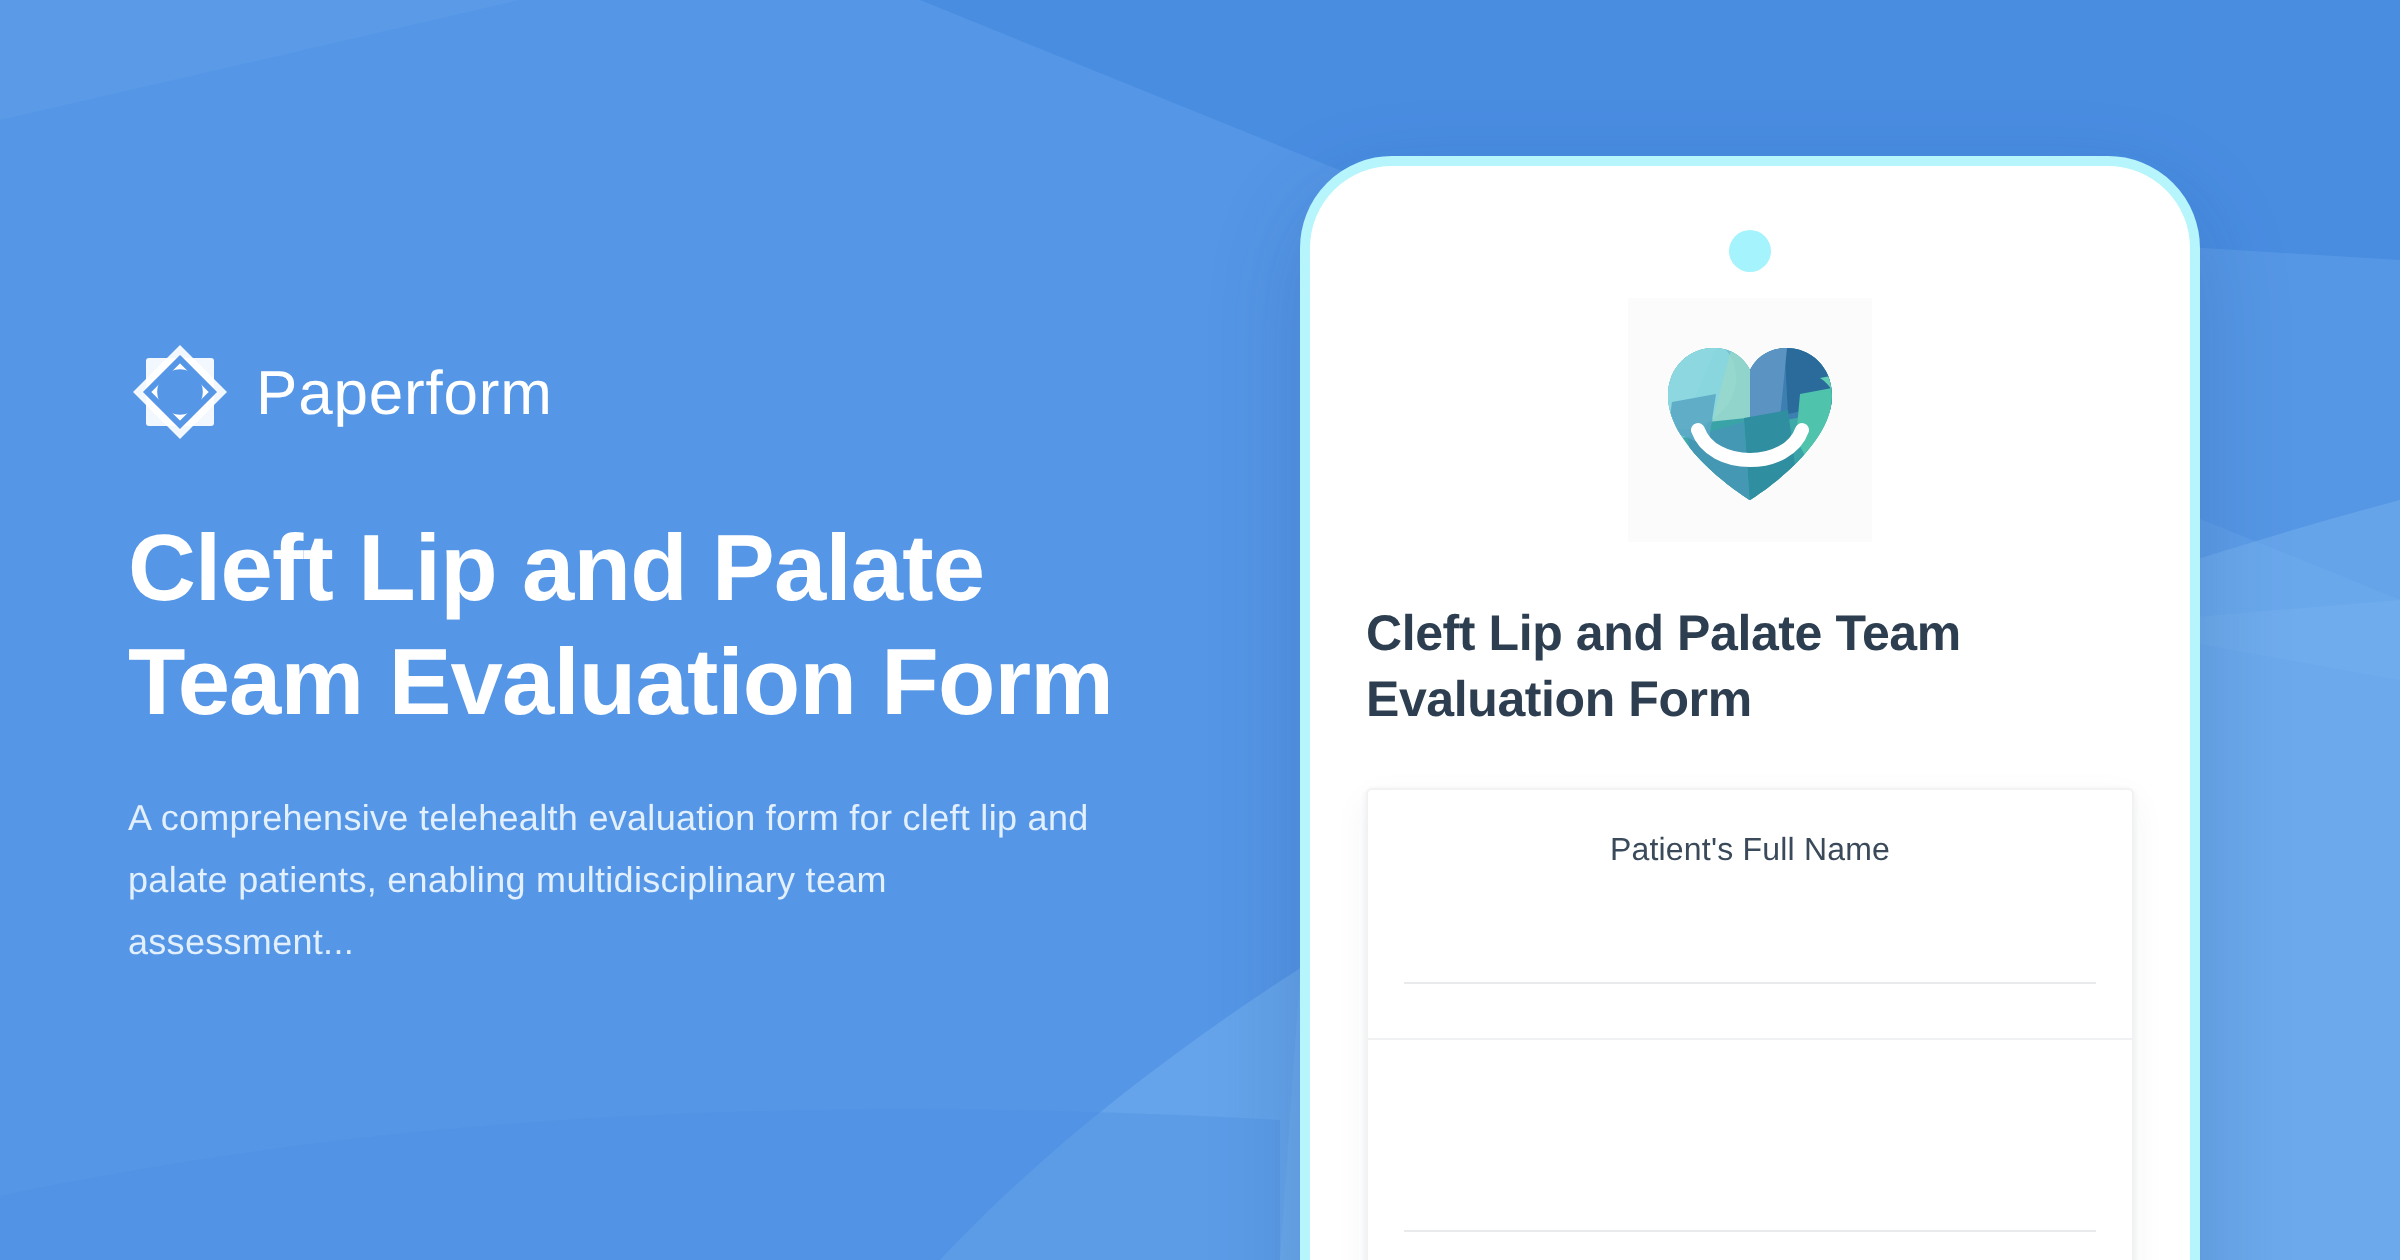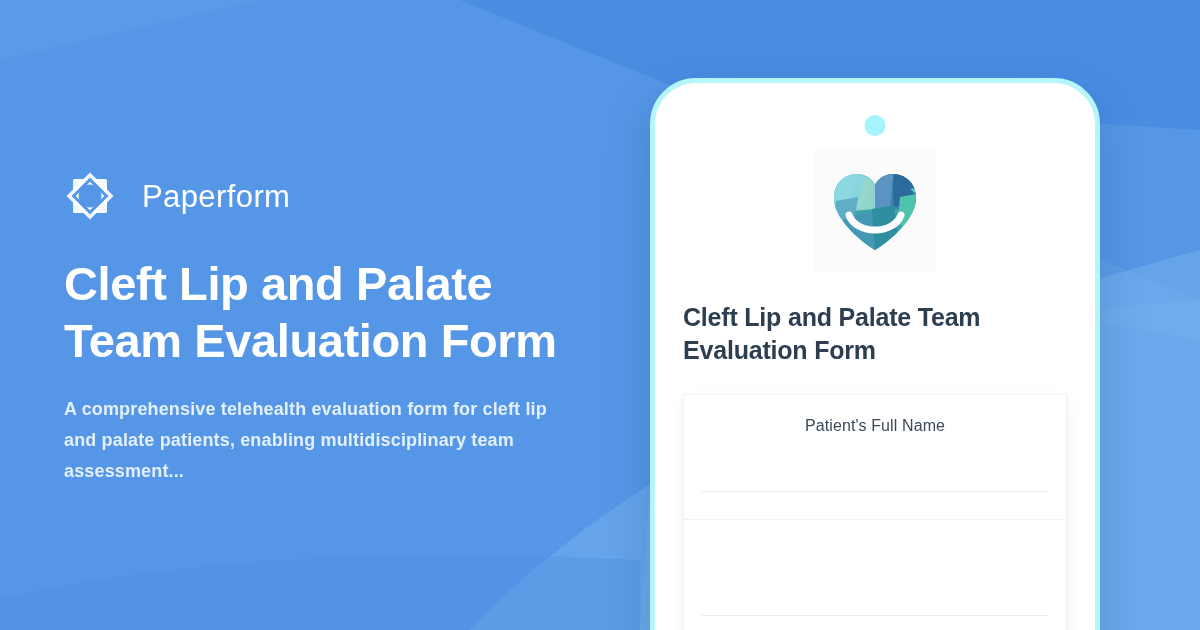--- a/index.html
+++ b/index.html
@@ -14,42 +14,42 @@
   .bg-layer { position:absolute; inset:0; overflow:hidden; }
   .bg-svg { position:absolute; inset:0; width:1200px; height:630px; display:block; }
 
   
   .left-col {
     position:absolute;
     left:64px; top:170px;
     width:560px;
     z-index:5;
   }
-  .brand { display:flex; align-items:center; gap:26px; margin-bottom:34px; }
+  .brand { display:flex; align-items:center; gap:12px; margin-bottom:34px; }
   .brand-mark { width:52px; height:52px; flex:0 0 52px; }
   .brand-name {
     color:#ffffff;
     font-size:31px;
     font-weight:300;
     letter-spacing:.4px;
     line-height:1;
   }
   .headline {
     color:#ffffff;
     font-size:47px;
     font-weight:700;
     line-height:1.21;
     letter-spacing:-0.4px;
     margin-bottom:24px;
     max-width:540px;
   }
   .subhead {
     color:#e2effc;
     font-size:18px;
-    font-weight:700;
+    font-weight:400;
     line-height:1.72;
     letter-spacing:.15px;
     max-width:490px;
   }
 
   
   .phone {
     position:absolute;
     left:650px; top:78px;
     width:450px; height:590px;

